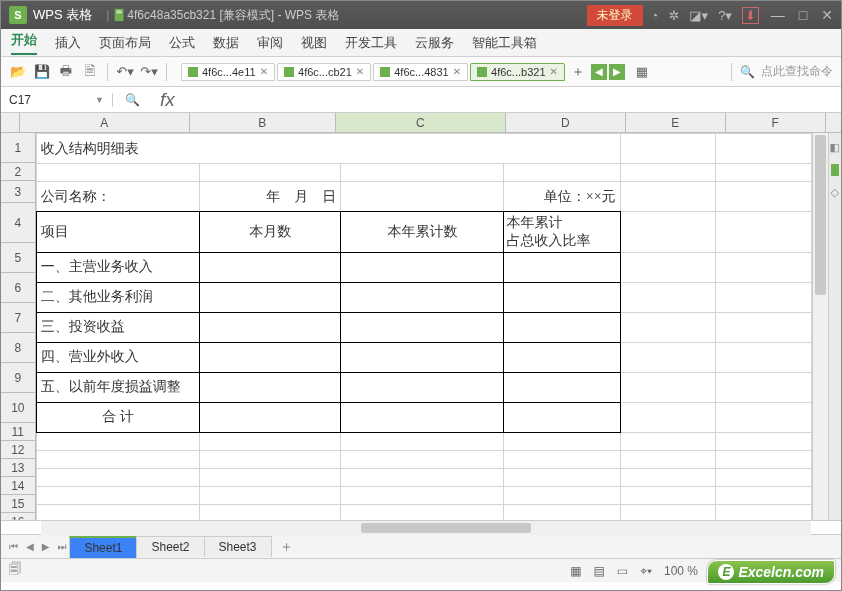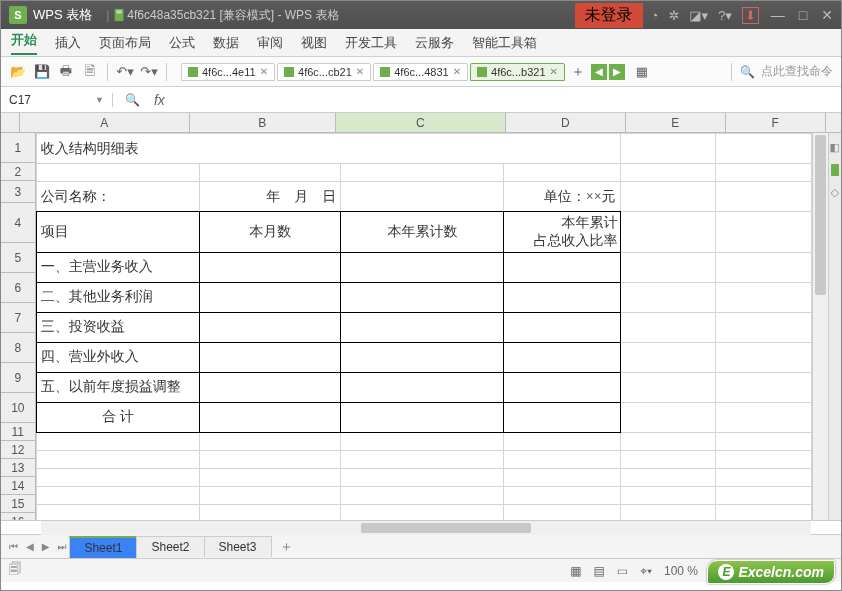--- a/index.html
+++ b/index.html
@@ -4,21 +4,21 @@
 <style>
   * { box-sizing: border-box; margin: 0; padding: 0; font-family: "Microsoft YaHei", SimSun, sans-serif; }
   body { width: 842px; height: 591px; background: #fff; font-size: 12px; color: #333; position: relative; overflow: hidden; border: 1px solid #888; }
   
   .titlebar { height: 28px; background: linear-gradient(#5a5a5a,#4f4f4f); display: flex; align-items: center; color: #ddd; padding: 0 8px; }
   .app-logo { width: 18px; height: 18px; background: #6fb04e; border-radius: 2px; display: flex; align-items: center; justify-content: center; color: #fff; font-weight: bold; font-size: 11px; margin-right: 6px; }
   .app-name { color: #fff; font-size: 13px; margin-right: 10px; }
   .title-sep { color: #888; margin: 0 4px; }
   .doc-title { color: #ccc; font-size: 12px; flex: 0 0 auto; display:flex; align-items:center;}
   .title-spacer { flex: 1; }
-  .login-btn { background: #d24a3a; color: #000000; padding: 2px 10px; font-size: 16px; margin-right: 8px; }
+  .login-btn { background: #d24a3a; color: #fef9c3; padding: 2px 10px; font-size: 12px; margin-right: 8px; }
   .title-icons { display: flex; gap: 10px; align-items: center; color: #bbb; }
   .title-icons span { cursor: pointer; font-size: 13px; }
   .win-controls { display: flex; gap: 14px; margin-left: 12px; color: #bbb; }
   .win-controls span { cursor: pointer; font-size: 14px; }
   
   .menubar { height: 28px; background: #f4f4f4; border-bottom: 1px solid #d0d0d0; display: flex; align-items: center; padding: 0 10px; gap: 18px; }
   .menubar .menu-item { font-size: 13px; color: #444; cursor: pointer; }
   .menubar .menu-item.active { color: #2e8b57; font-weight: bold; border-bottom: 2px solid #2e8b57; padding-bottom: 4px; }
   
   .toolbar { height: 30px; background: #fafafa; border-bottom: 1px solid #d0d0d0; display: flex; align-items: center; padding: 0 8px; gap: 6px; }
@@ -32,21 +32,21 @@
   .tab-add { font-size: 14px; color: #666; margin-left: 4px; cursor:pointer; }
   .tab-nav { display:flex; gap:2px; margin-left:4px;}
   .tab-nav span { width:16px;height:16px;background:#6fb04e;color:#fff;display:flex;align-items:center;justify-content:center;font-size:10px;cursor:pointer;}
   .toolbar .right { margin-left: auto; display: flex; align-items: center; gap: 6px; color: #777; }
   .search-cmd { color:#999; font-size:12px; }
   
   .formula-bar { height: 26px; background: #fff; border-bottom: 1px solid #ccc; display: flex; align-items: center; }
   .name-box { width: 112px; border-right: 1px solid #ccc; padding: 0 8px; font-size: 12px; display:flex; align-items:center; justify-content:space-between; }
   .name-box .dd { color:#888; font-size:9px;}
   .fn-icons { display: flex; gap: 10px; padding: 0 12px; color: #888; align-items:center; }
-  .fx { font-style: italic; font-size: 14px; color:#666; margin-left:4px; }
+  .fx { font-style: italic; font-size: 19px; color:#666; margin-left:10px; }
   .formula-input { flex: 1; padding: 0 6px; color:#333; background:#fff; }
   
   .sheet-area { position: relative; height: 445px; display: flex; flex-direction: column; }
   .grid-wrap { display:flex; flex:1; overflow:hidden; }
   .col-headers { display: flex; height: 20px; background: #eee; border-bottom:1px solid #bbb; }
   .row-hdr-corner { width: 36px; background: #eee; border-right: 1px solid #bbb; border-bottom:1px solid #bbb; }
   .col-hdr { border-right: 1px solid #bbb; text-align: center; font-size: 12px; color:#555; line-height:20px; background:#eee;}
   .row-headers { width: 36px; background: #eee; }
   .row-hdr { height: 30px; border-bottom: 1px solid #bbb; border-right:1px solid #bbb; text-align: center; font-size: 12px; color:#555; line-height:30px; }
   
@@ -248,21 +248,21 @@
             <td style="text-align:right;border-bottom:1px solid #000;">年　月　日</td>
             <td style="border-bottom:1px solid #000;"></td>
             <td style="text-align:right;border-bottom:1px solid #000;">单位：××元</td>
             <td></td>
             <td></td>
           </tr>
       <tr style="height:40px;">
         <td class="bordered" style="text-align:left;">项目</td>
         <td class="bordered" style="text-align:center;">本月数</td>
         <td class="bordered" style="text-align:center;">本年累计数</td>
-        <td class="bordered" style="text-align:right;line-height:1.2;padding:2px;"><span>本年累计</span><br><span>占总收入比率</span></td>
+        <td class="bordered" style="text-align:left;line-height:1.2;padding:2px;"><span>本年累计</span><br><span>占总收入比率</span></td>
         <td></td>
             <td></td>
       </tr>
       <tr>
             <td class="bordered">一、主营业务收入</td>
             <td class="bordered"></td>
             <td class="bordered"></td>
             <td class="bordered"></td>
             <td></td>
             <td></td>

